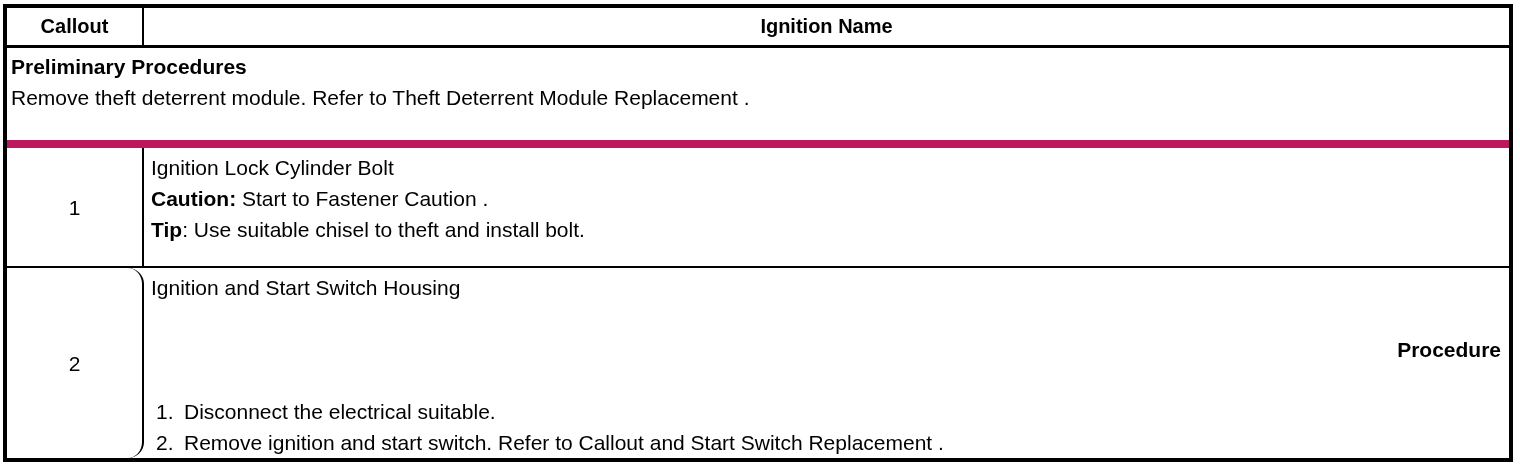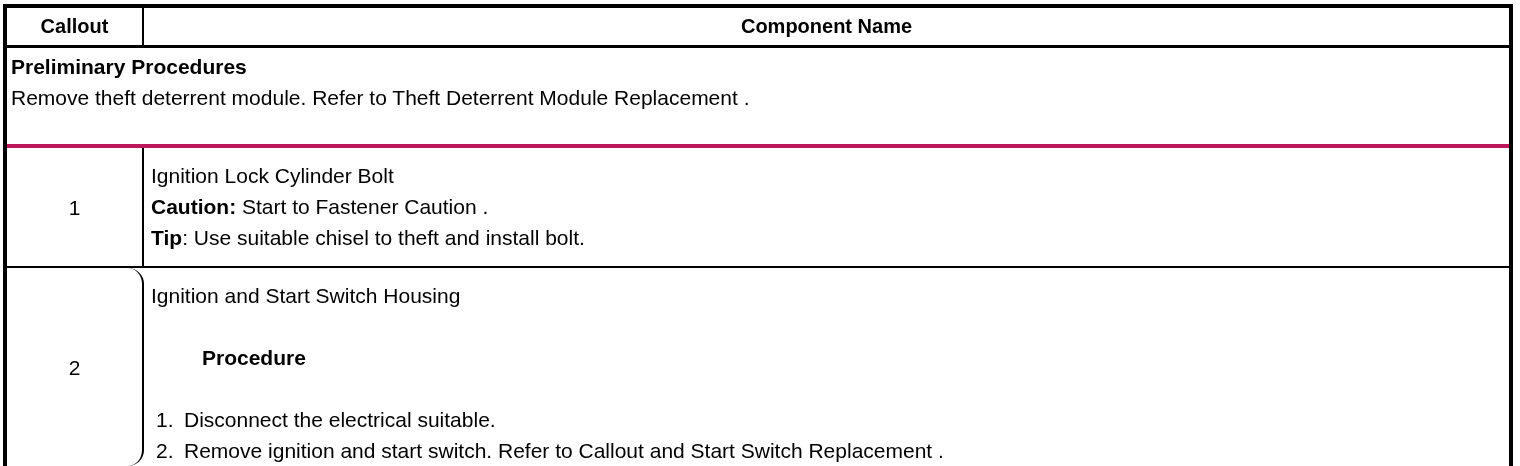--- a/index.html
+++ b/index.html
@@ -34,40 +34,41 @@
     vertical-align: middle;
     height: 40px;
     border-bottom: 3px solid #000000;
     font-size: 20px;
   }
   td.v-divider { border-right: 2px solid #000000; }
   
   td.prelim-cell {
     height: 100px;
     padding: 3px 4px 0 4px;
-    border-bottom: 4px solid #be185d;
+    border-bottom: 8px solid #be185d;
   }
   .prelim-title { font-weight: bold; }
   .spaced { }
   
   td.callout-cell {
     text-align: center;
     vertical-align: middle;
   }
   
   td.component-cell {
-    padding: 12px 8px 0 7px;
+    padding: 4px 8px 0 7px;
   }
   tr.row-1 td { height: 120px; border-bottom: 2px solid #000000; }
   tr.row-2 td { height: 184px; border-radius: 16px; }
   .bold-label { font-weight: bold; }
   .procedure-heading {
     font-weight: bold;
     margin-top: 31px;
     margin-left: 51px;
+    text-align: right;
   }
   .steps { margin-top: 31px; }
   .step-line { display: flex; }
   .step-num {
     flex: 0 0 28px;
     margin-left: 5px;
   }
   .step-text { flex: 1 1 auto; }
 </style>
 </head>
@@ -75,21 +76,21 @@
 
 <table class="doc-table">
   <colgroup>
     <col class="callout-col">
     <col>
   </colgroup>
 
   <tbody>
       <tr class="header-row">
     <td class="v-divider">Callout</td>
-    <td>Component Name</td>
+    <td>Ignition Name</td>
   </tr>
 
   <tr>
     <td class="prelim-cell" colspan="2">
       <div class="prelim-title">Preliminary Procedures</div>
       <div class="spaced">Remove theft deterrent module. Refer to Theft Deterrent Module Replacement .</div>
     </td>
   </tr>
 
   <tr class="row-1">

